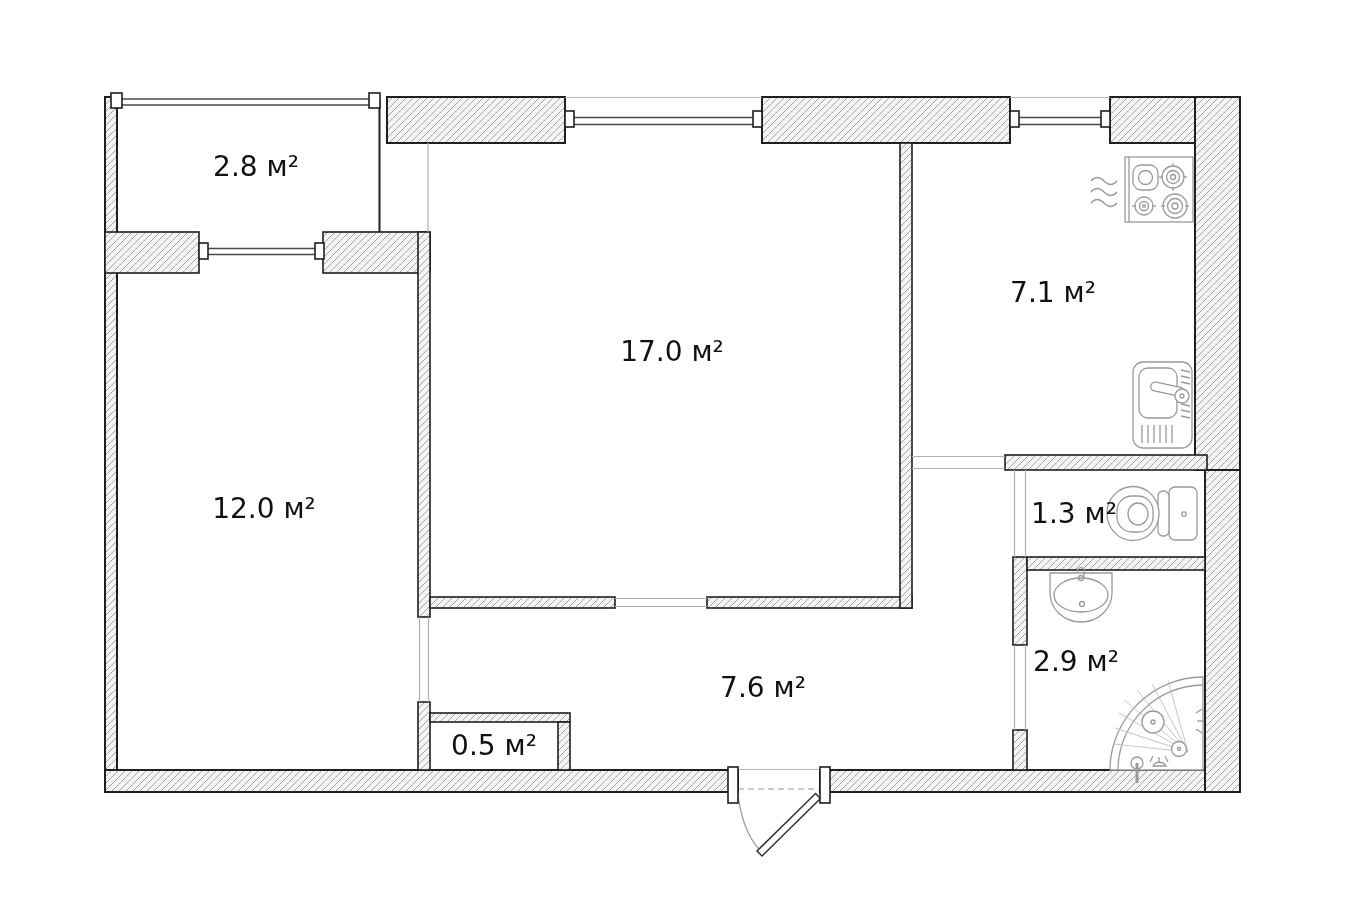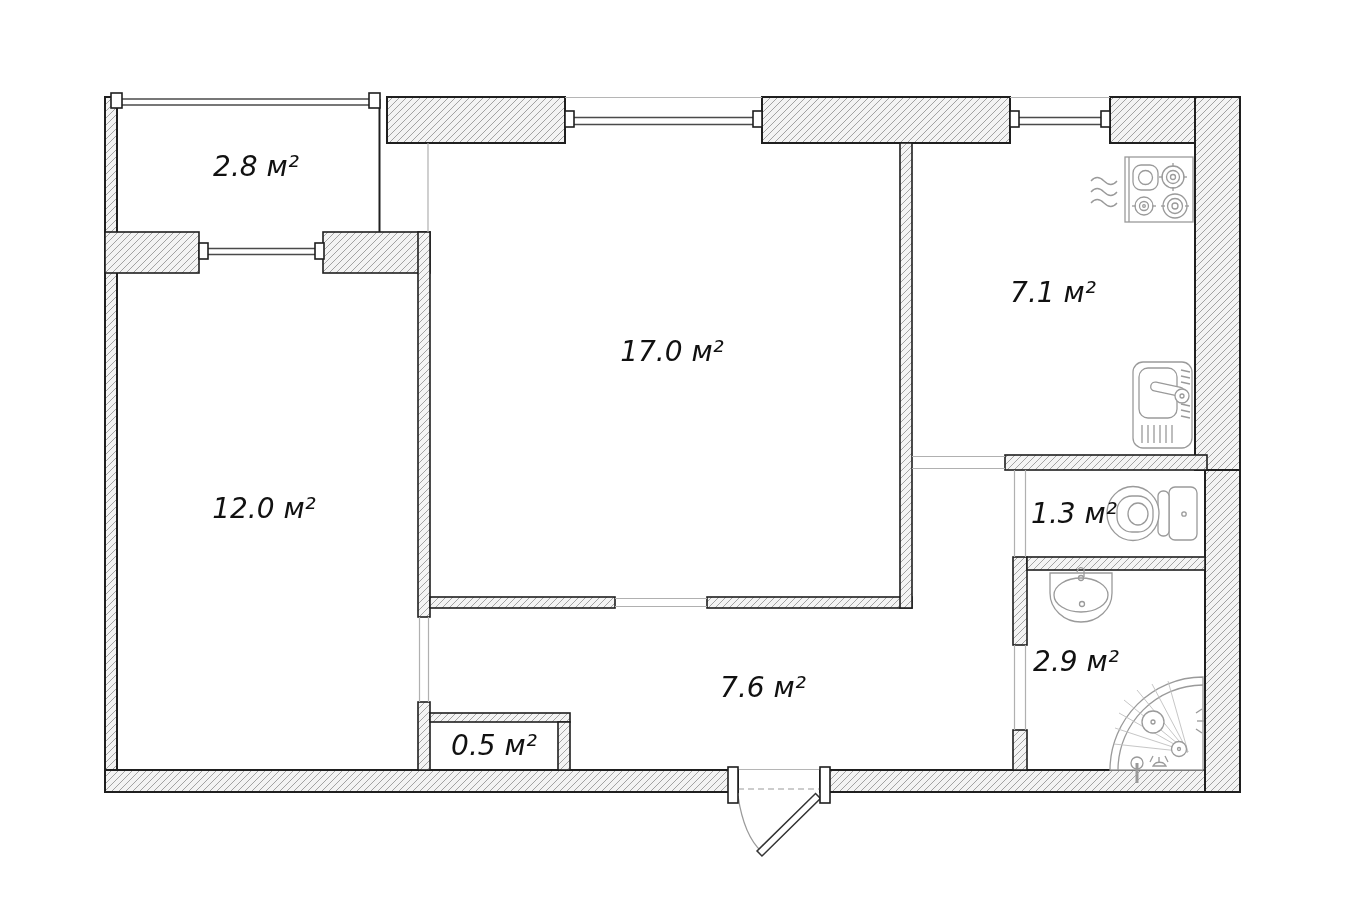--- a/index.html
+++ b/index.html
@@ -1,17 +1,17 @@
 <!DOCTYPE html>
 <html><head>
 <meta charset="utf-8">
 <style>
   html,body{margin:0;padding:0;background:#ffffff;}
   .stage{position:relative;width:1358px;height:902px;background:#fff;overflow:hidden;
-         font-family:"DejaVu Sans","Liberation Sans",sans-serif;font-style:italic;}
+         font-family:"DejaVu Sans","Liberation Sans",sans-serif;}
   svg text{font-family:"DejaVu Sans","Liberation Sans",sans-serif;font-size:28px;fill:#111;}
   .wall{fill:url(#hatch);stroke:#1f1f1f;stroke-width:2;}
   .iwall{fill:url(#hatch);stroke:#1f1f1f;stroke-width:1.6;}
   .cap{fill:#ffffff;stroke:#1f1f1f;stroke-width:1.6;}
   .glaz{stroke:#4a4a4a;stroke-width:1.4;}
   .face{stroke:#b5b5b5;stroke-width:1.1;}
   .open{stroke:#b0b0b0;stroke-width:1.2;}
   .fix{stroke:#9a9a9a;stroke-width:1.3;fill:none;}
   .fixf{stroke:#9a9a9a;stroke-width:1.3;fill:#ffffff;}
   .fan{stroke:#c0c0c0;stroke-width:0.9;}

